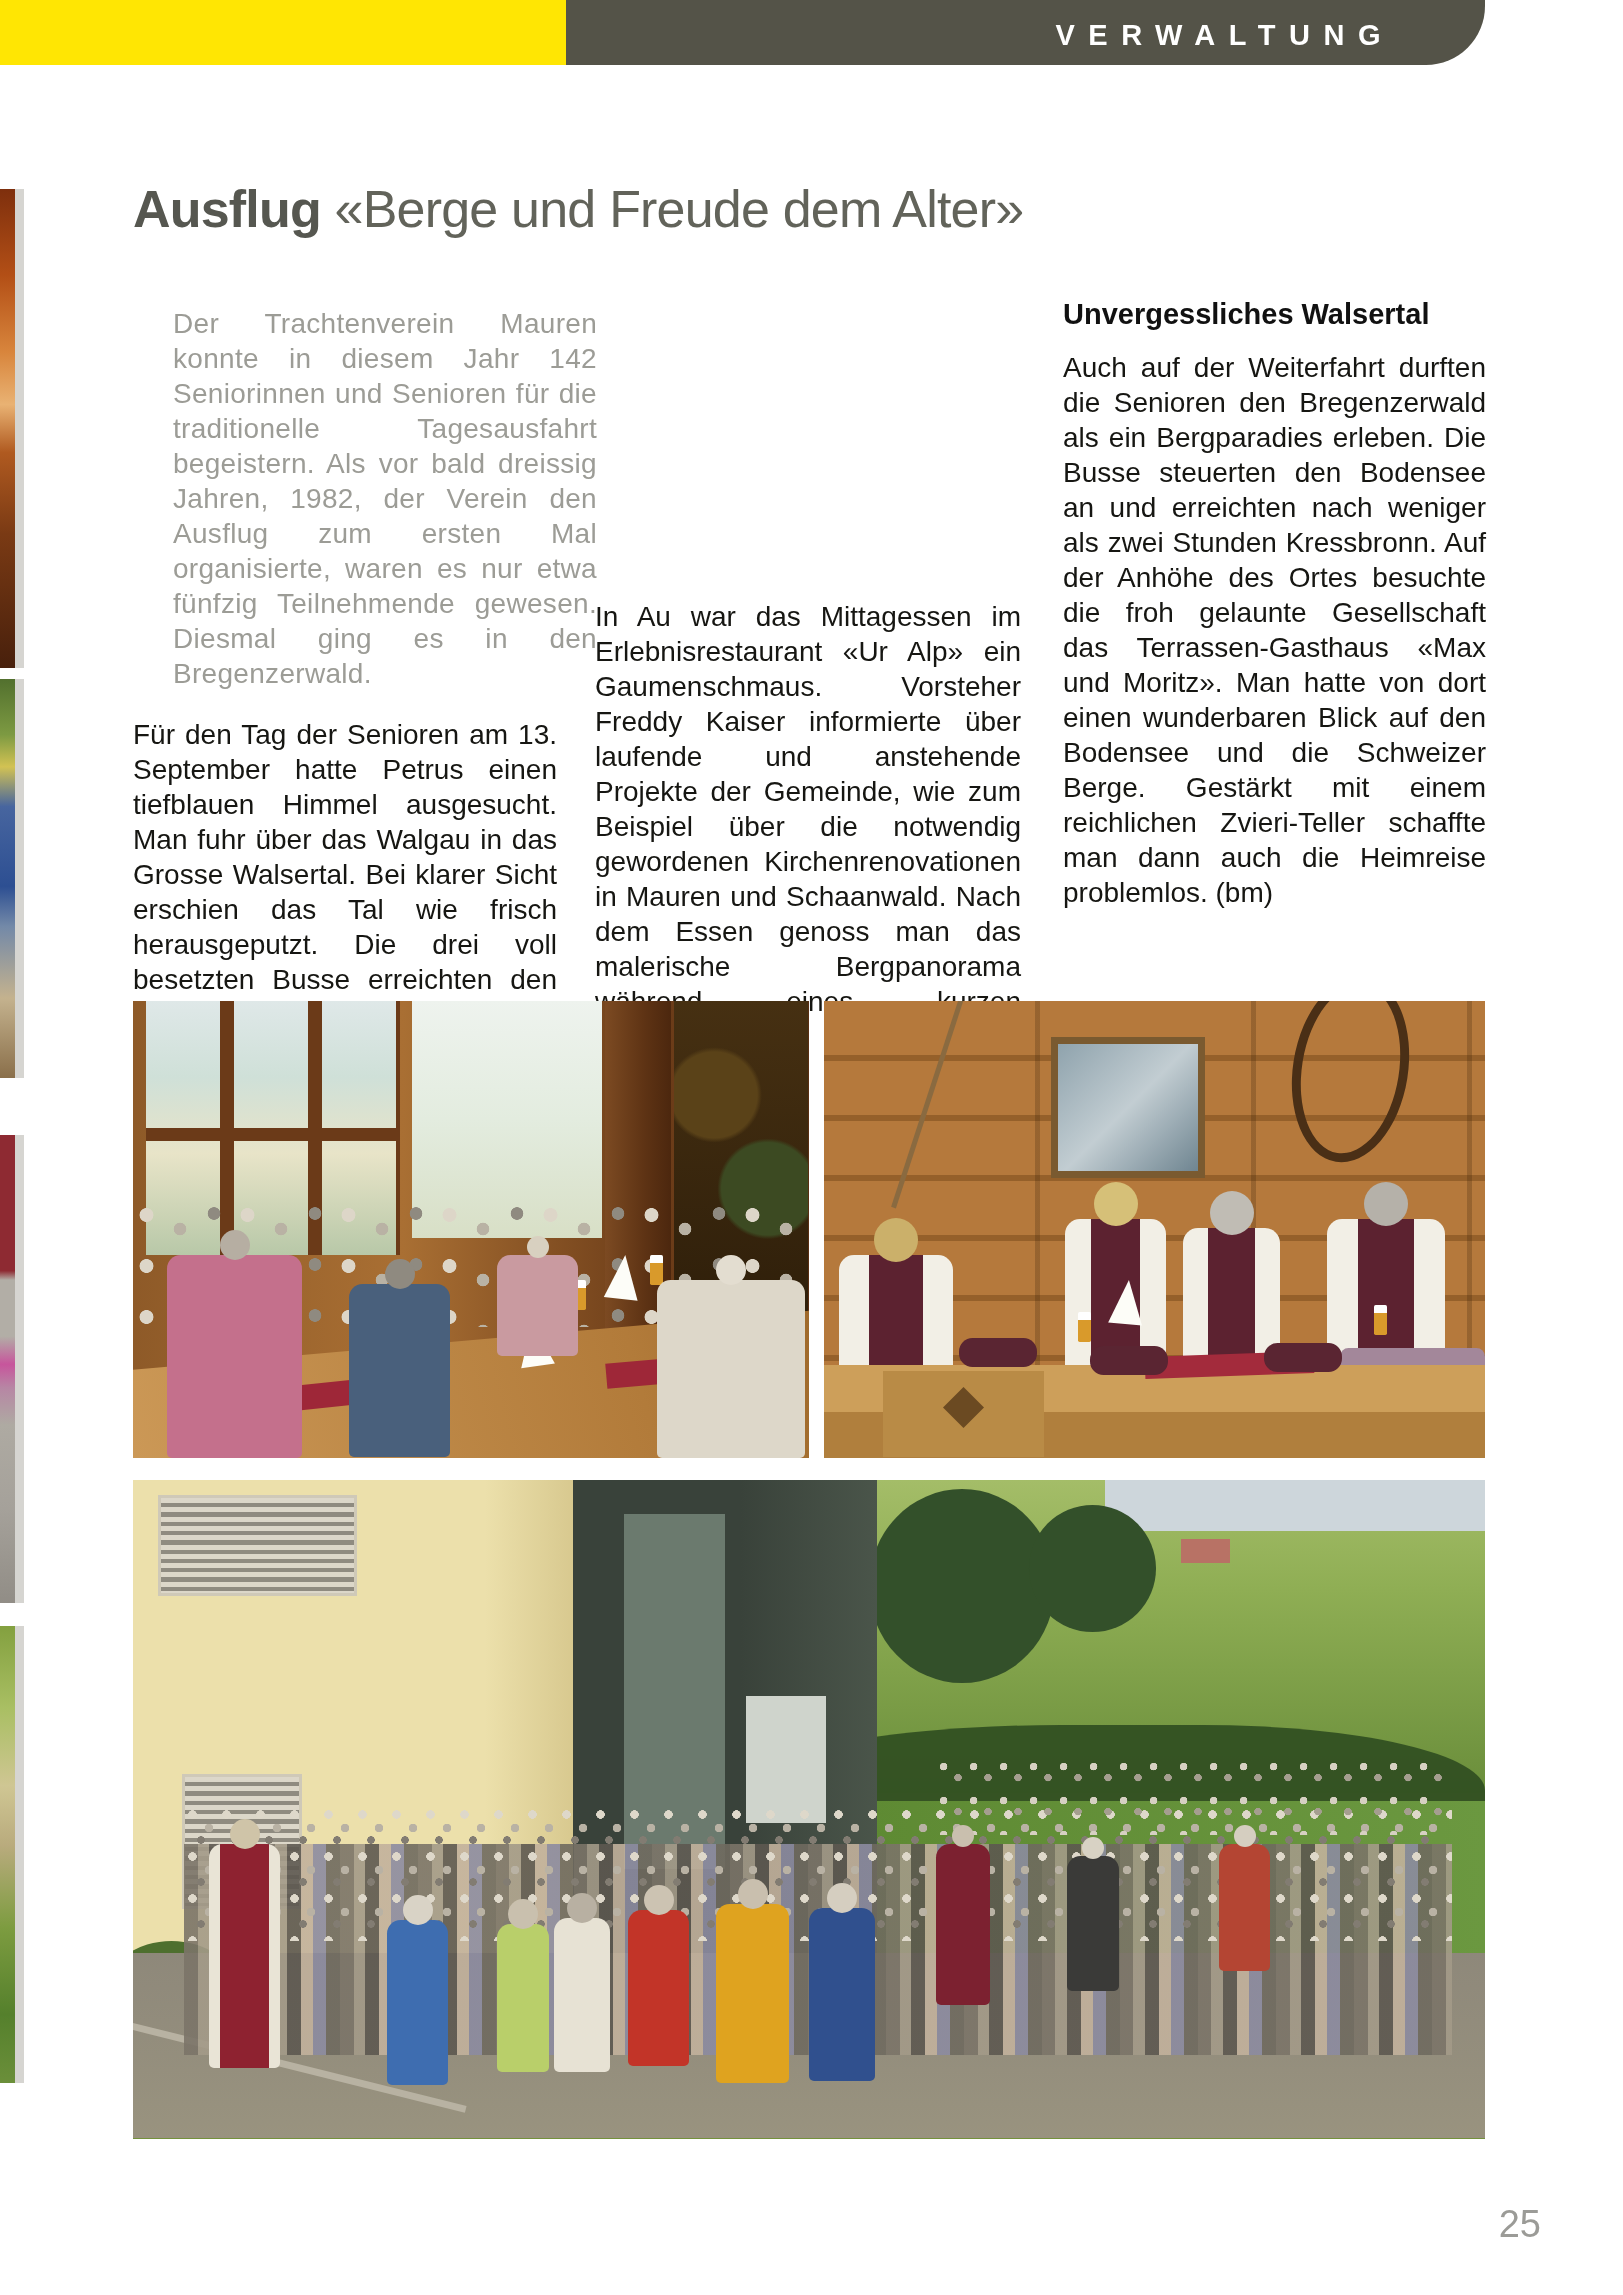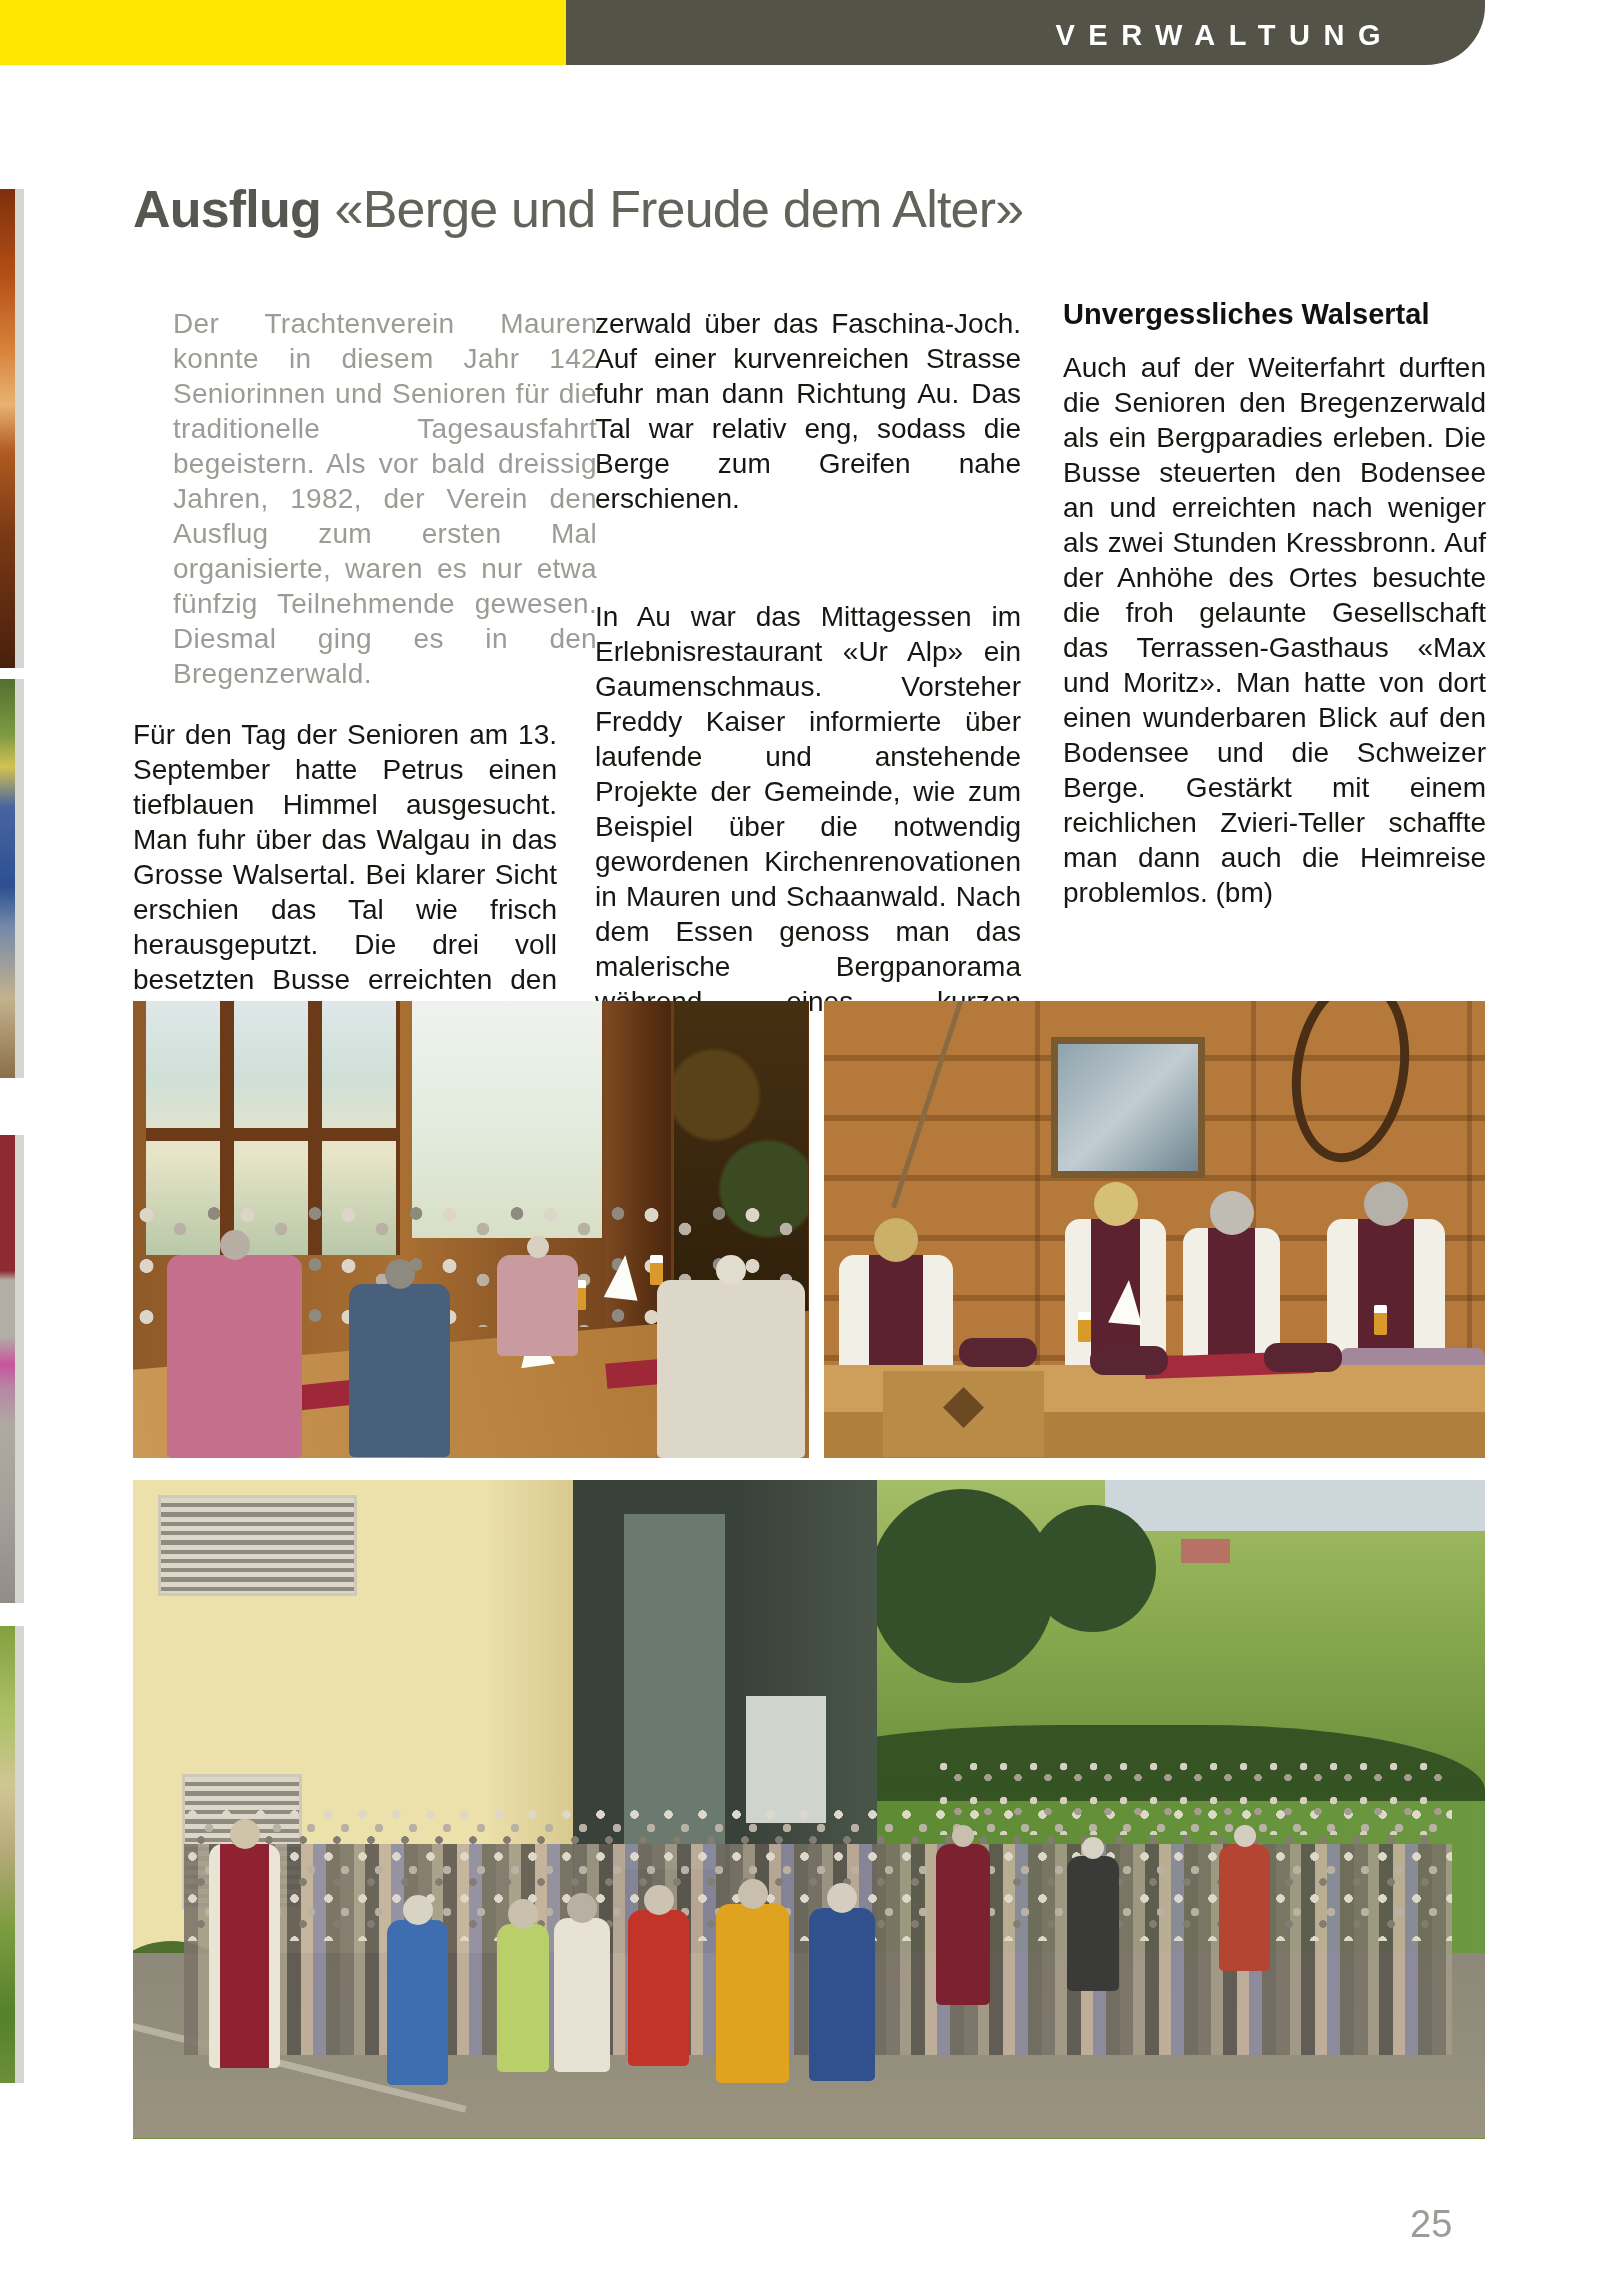--- a/index.html
+++ b/index.html
@@ -25,21 +25,21 @@
   .title{position:absolute;left:133px;top:179px;font-size:52px;color:#565750;letter-spacing:-0.8px;white-space:nowrap;}
   .title .b{font-weight:700;}
   .title .l{font-weight:400;color:#62635a;}
 
   
   .col{position:absolute;font-size:28px;line-height:35px;text-align:justify;}
   .gray{color:#9c9c96;letter-spacing:0.3px;}
   .black{color:#161612;}
   .h2{position:absolute;font-size:29px;line-height:36px;font-weight:700;color:#111;
       text-align:left;white-space:pre-line;}
-  .pageno{position:absolute;left:1410px;top:2203px;width:101px;text-align:left;
+  .pageno{position:absolute;left:1440px;top:2203px;width:101px;text-align:right;
       font-size:38px;color:#9b9b97;}
 
   
   .photo{position:absolute;overflow:hidden;}
   .ph1{left:133px;top:1001px;width:676px;height:457px;
        background:linear-gradient(90deg,#8e5a28 0%,#a96f33 40%,#6f3f1a 75%,#5a2f12 100%);}
   .ph2{left:824px;top:1001px;width:661px;height:457px;
        background:repeating-linear-gradient(180deg,#b5793c 0 54px,#95602a 54px 60px);}
   .ph3{left:133px;top:1480px;width:1352px;height:659px;background:#74923c;}
 
@@ -152,21 +152,20 @@
 
   <div class="title">
     <span class="b">Ausflug</span>
     <span> </span>
     <span class="l">«Berge und Freude dem Alter»</span>
   </div>
 
   <div class="col gray" style="left:133px;top:306px;width:424px;margin-left:40px;">Der Trachtenverein Mauren konnte in diesem Jahr 142 Seniorinnen und Senioren für die traditionelle Tagesausfahrt begeistern. Als vor bald dreissig Jahren, 1982, der Verein den Ausflug zum ersten Mal organisierte, waren es nur etwa fünfzig Teilnehmende gewesen. Diesmal ging es in den Bregenzerwald.</div>
   <div class="col black" style="left:133px;top:717px;width:424px;">Für den Tag der Senioren am 13. September hatte Petrus einen tiefblauen Himmel ausgesucht. Man fuhr über das Walgau in das Grosse Walsertal. Bei klarer Sicht erschien das Tal wie frisch herausgeputzt. Die drei voll besetzten Busse erreichten den Bregen-</div>
 
-  <div class="col black" style="left:595px;top:306px;width:426px;">zerwald über das Faschina-Joch. Auf einer kurvenreichen Strasse fuhr man dann Richtung Au. Das Tal war relativ eng, sodass die Berge zum Greifen nahe erschienen.</div>
   <div class="col black" style="left:595px;top:599px;width:426px;">In Au war das Mittagessen im Erlebnisrestaurant «Ur Alp» ein Gaumenschmaus. Vorsteher Freddy Kaiser informierte über laufende und anstehende Projekte der Gemeinde, wie zum Beispiel über die notwendig gewordenen Kirchenrenovationen in Mauren und Schaanwald. Nach dem Essen genoss man das malerische Bergpanorama während eines kurzen Spaziergangs.</div>
 
   <div class="h2" style="left:1063px;top:296px;width:423px;">Unvergessliches Walsertal</div>
   <div class="col black" style="left:1063px;top:350px;width:423px;">Auch auf der Weiterfahrt durften die Senioren den Bregenzerwald als ein Bergparadies erleben. Die Busse steuerten den Bodensee an und erreichten nach weniger als zwei Stunden Kressbronn. Auf der Anhöhe des Ortes besuchte die froh gelaunte Gesellschaft das Terrassen-Gasthaus «Max und Moritz». Man hatte von dort einen wunderbaren Blick auf den Bodensee und die Schweizer Berge. Gestärkt mit einem reichlichen Zvieri-Teller schaffte man dann auch die Heimreise problemlos. (bm)</div>
 
   <div class="photo ph1">
     <div class="abs ph1-win1"></div>
     <div class="abs ph1-mullions"></div>
     <div class="abs ph1-win2"></div>
     <div class="abs ph1-pillar"></div>

